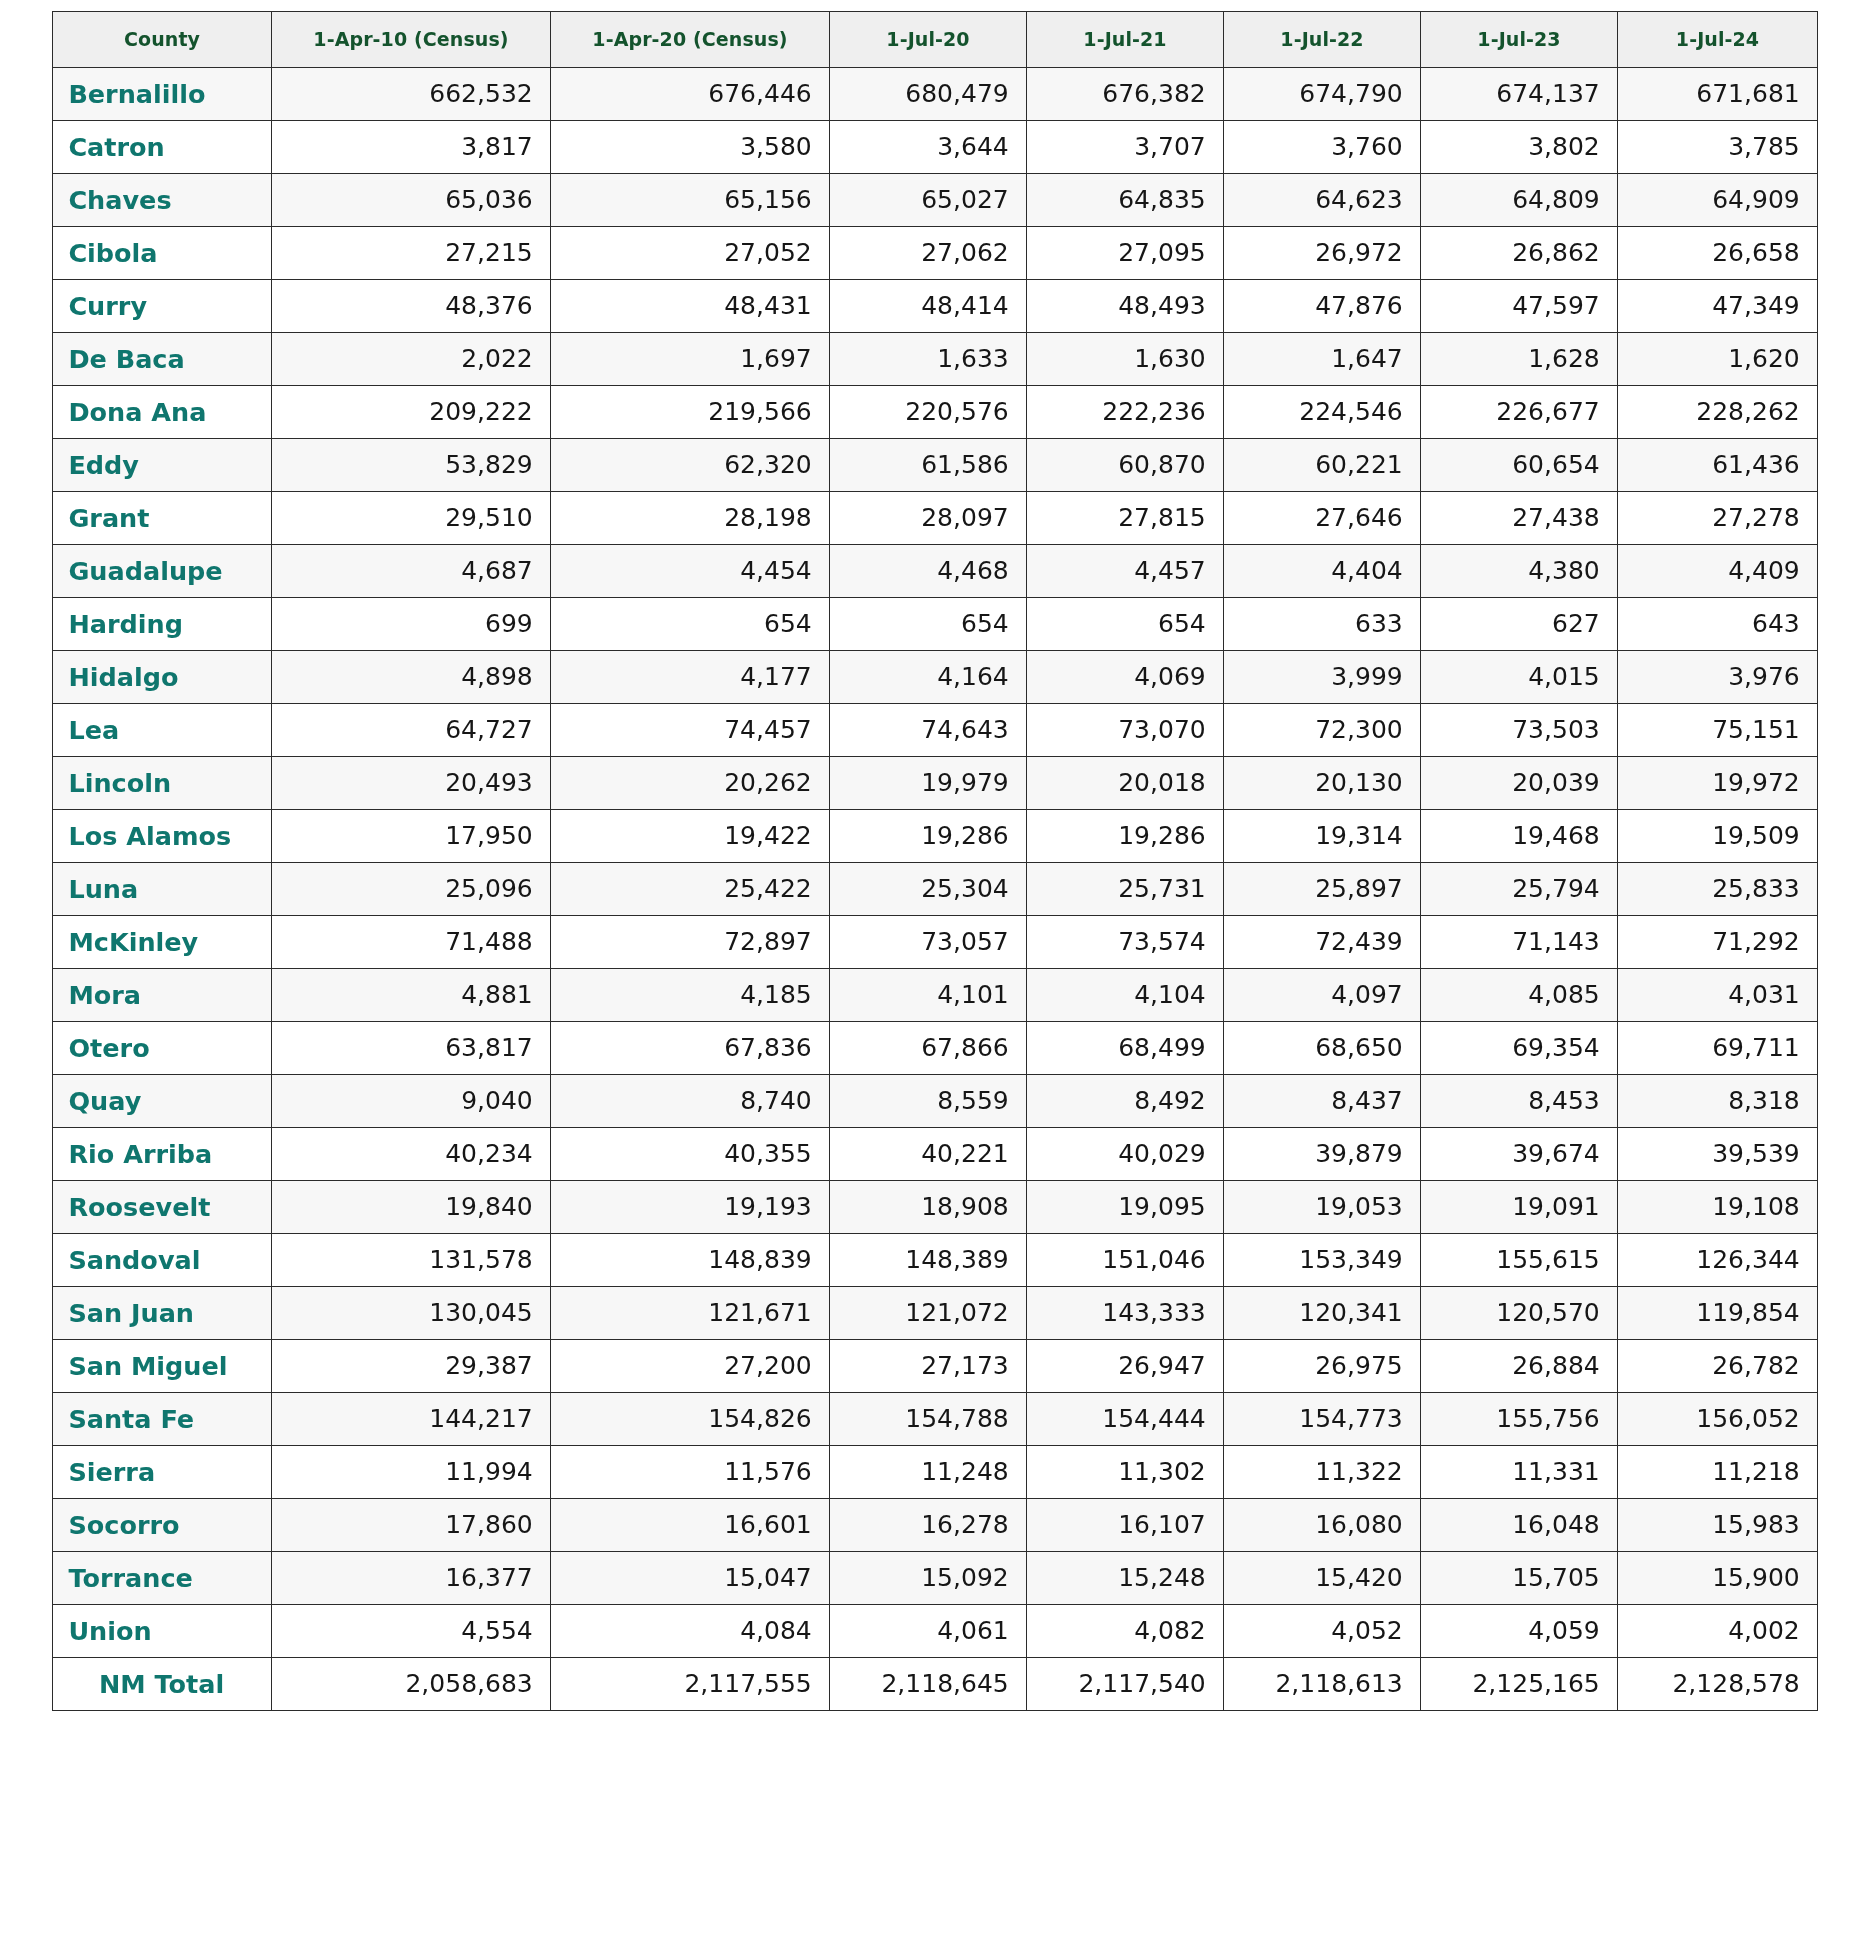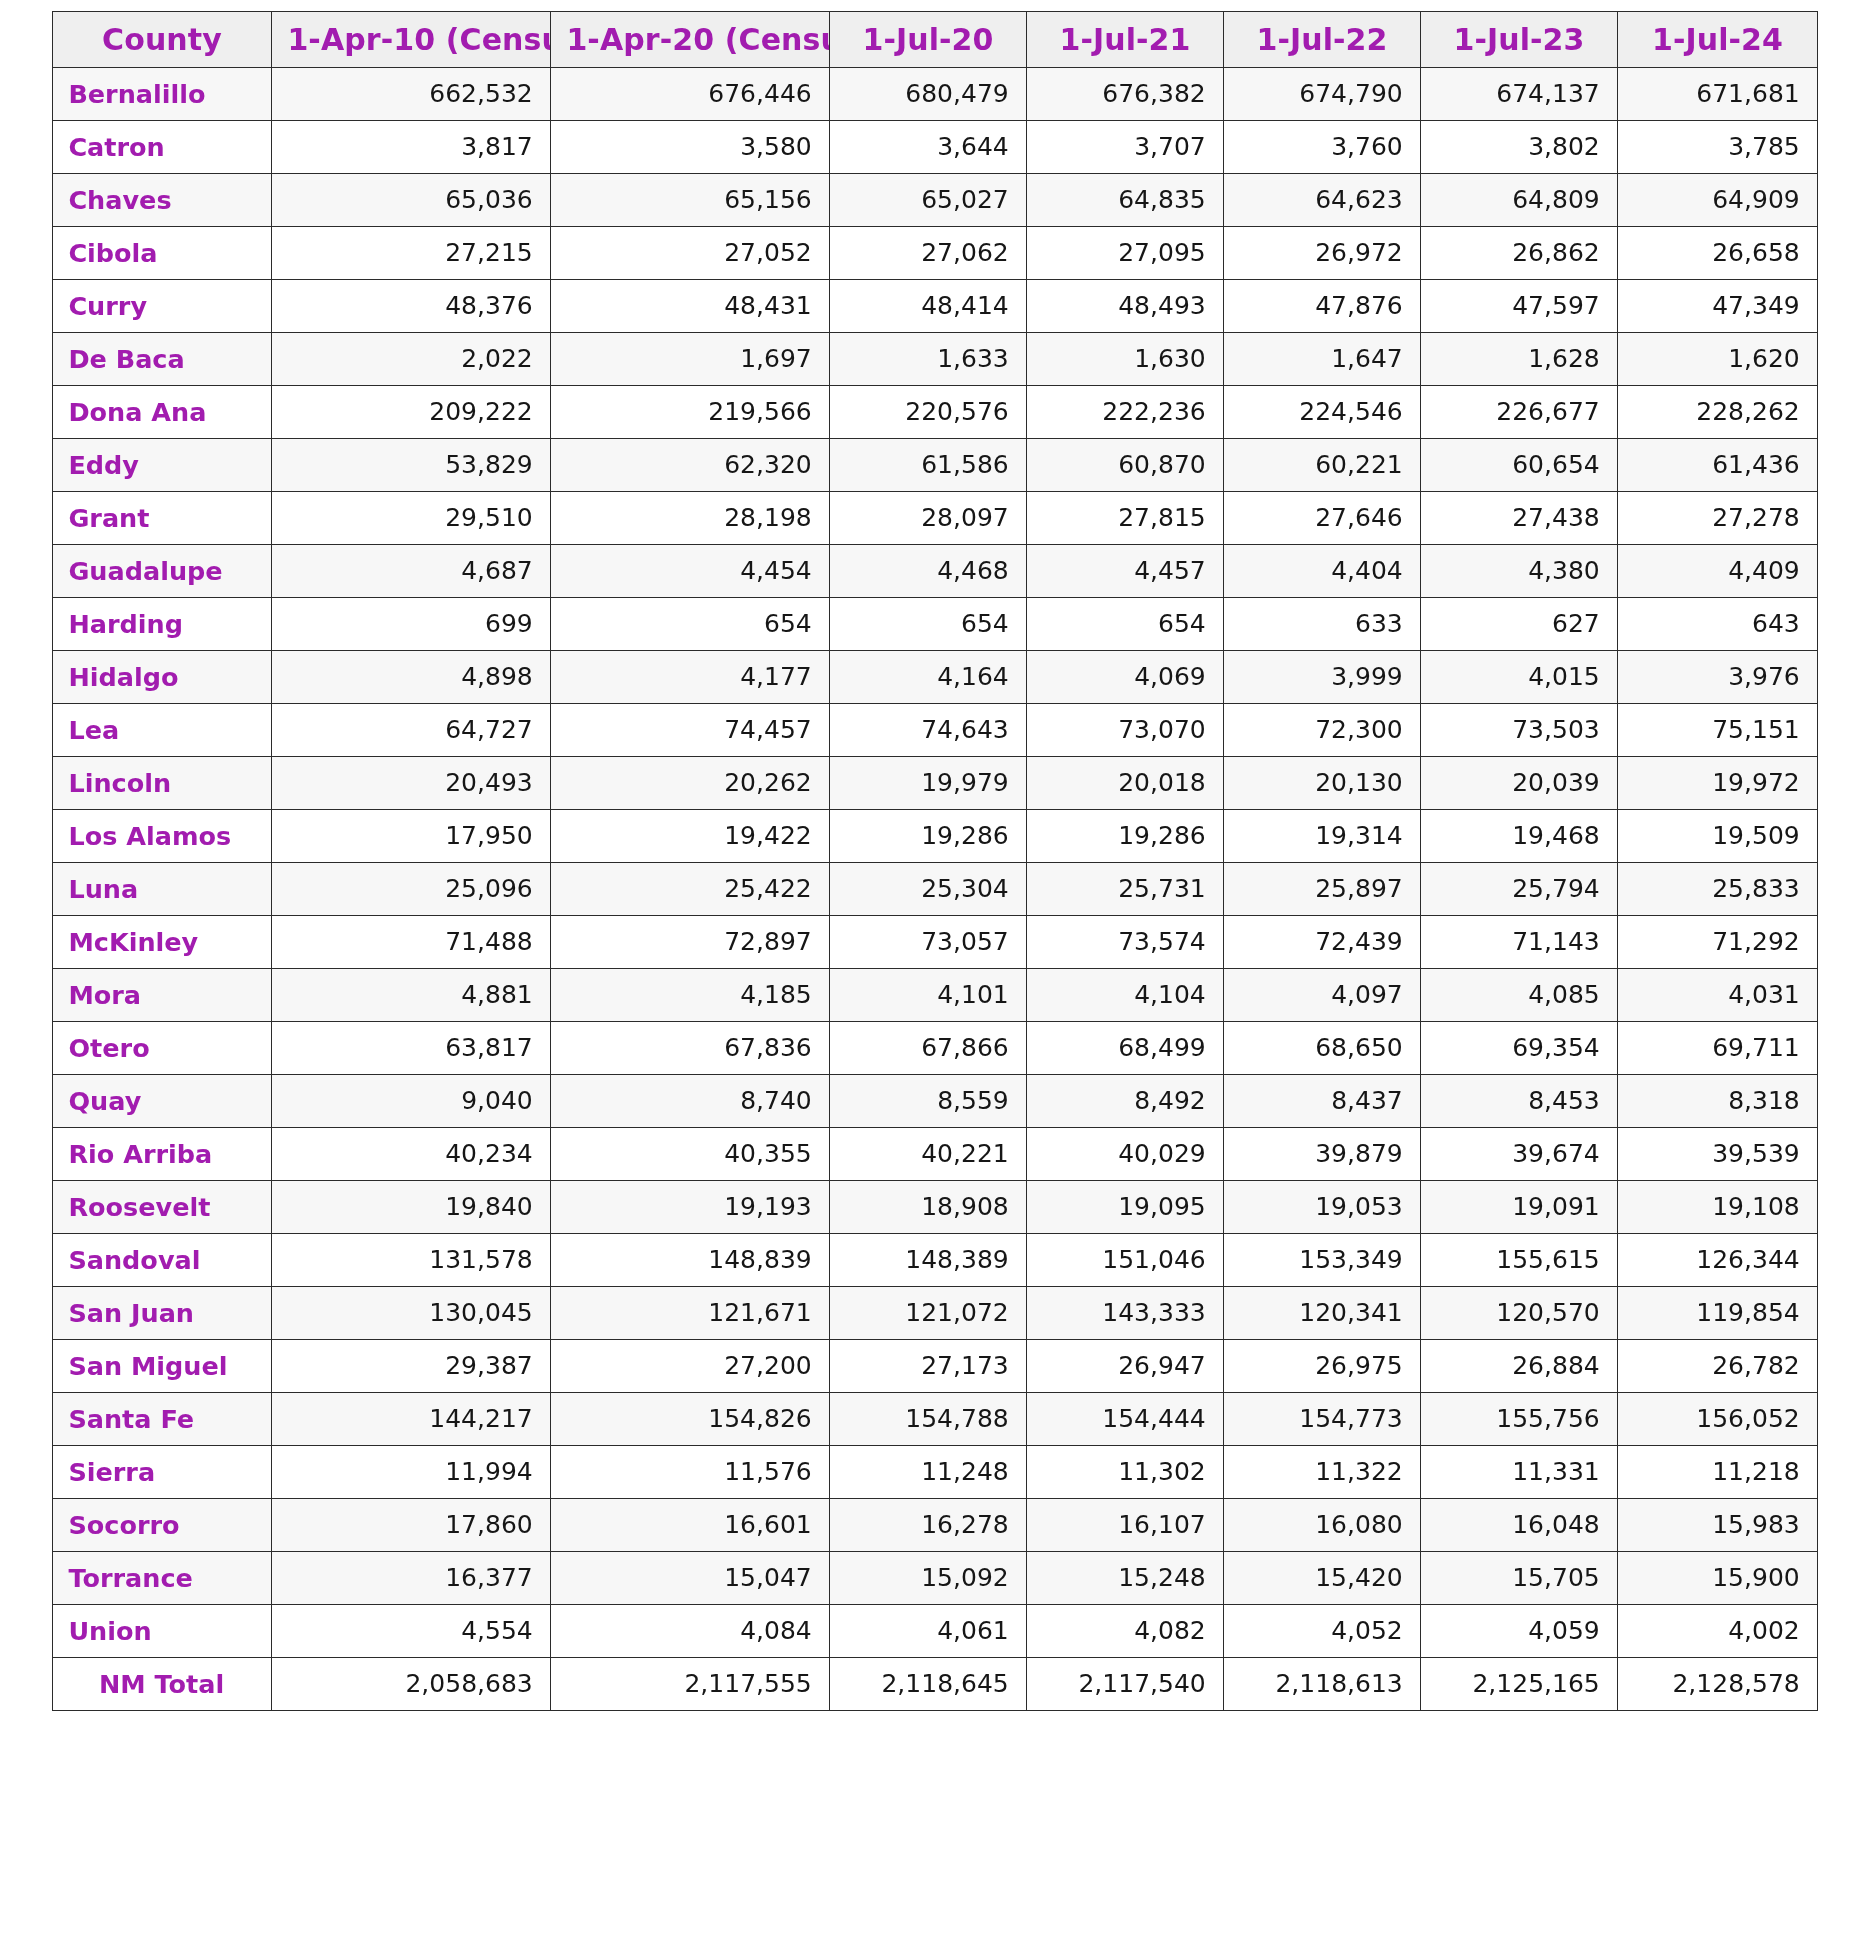--- a/index.html
+++ b/index.html
@@ -39,31 +39,31 @@
     height: 53px;
     box-sizing: border-box;
     font-size: 25px;
     line-height: 1.1;
     vertical-align: middle;
     overflow: hidden;
     white-space: nowrap;
   }
   table.pop-table thead th {
     background: #efefef;
-    color: #a21caf;
+    color: #14532d;
     font-weight: bold;
     text-align: center;
     height: 56px;
-    font-size: 30px;
+    font-size: 19px;
     letter-spacing: 0.1px;
   }
   table.pop-table tbody th.county-cell {
     text-align: left;
     font-weight: bold;
-    color: #a21caf;
+    color: #0f766e;
     background: transparent;
     font-size: 25.5px;
   }
   table.pop-table tbody td.num-cell {
     text-align: right;
     color: #161616;
     font-weight: normal;
     padding-right: 17.3px;
   }
   table.pop-table tbody tr.odd-row > * {

